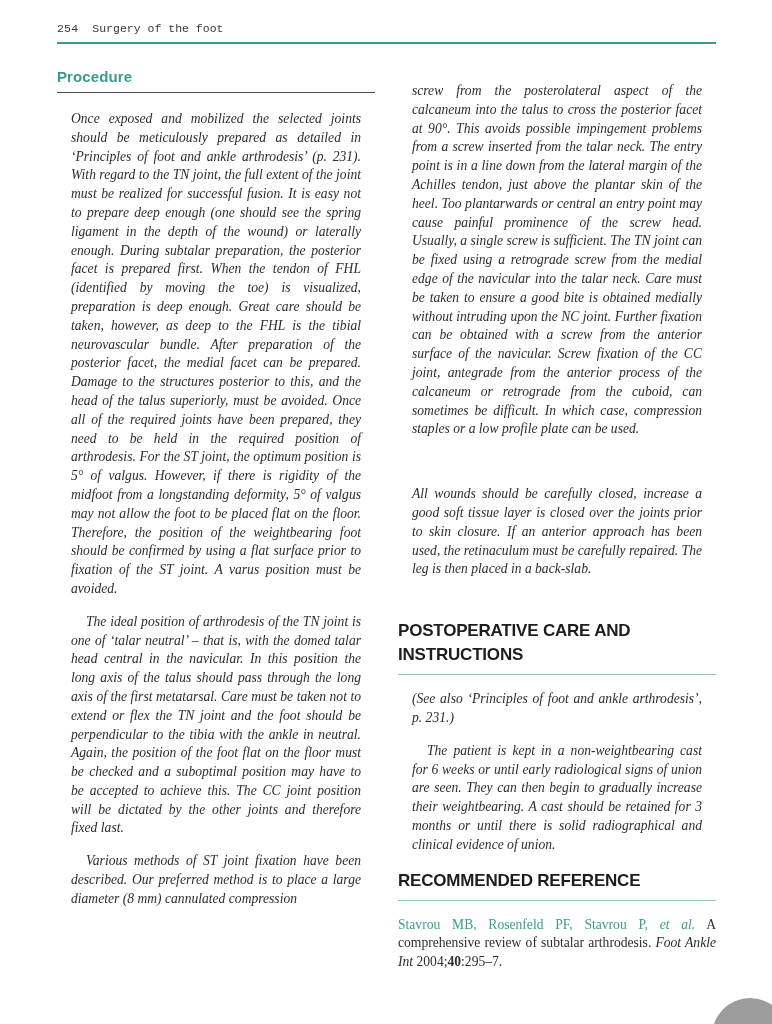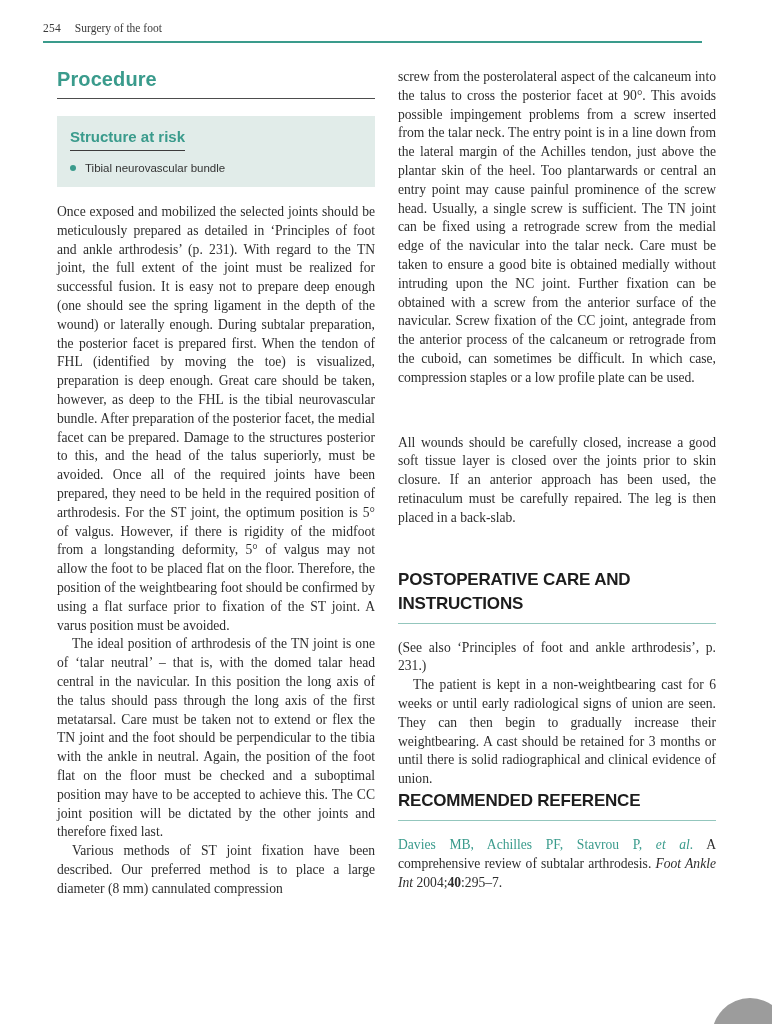--- a/index.html
+++ b/index.html
@@ -11,40 +11,40 @@
     position: relative;
   }
   .page {
     position: absolute; inset: 0;
     overflow: hidden;
     background: #ffffff;
   }
 
   
   .running-header {
-    position: absolute; left: 43px; top: 22px; width: 659px;
+    position: absolute; left: 57px; top: 22px; width: 659px;
     display: flex; align-items: baseline; gap: 14px;
-    font-family: Liberation Serif, serif;
+    font-family: Liberation Mono, monospace;
     font-size: 11.5px; color: #3a3a3a;
     padding-bottom: 7px;
     border-bottom: 2px solid #3a9b8c;
   }
   .running-header .pagenum { letter-spacing: 0.2px; }
 
   
   .col {
     position: absolute; top: 68px; width: 318px;
   }
   .col-left  { left: 57px; }
   .col-right { left: 398px; }
 
   
   h2.teal-rule {
     font-family: "Liberation Sans", sans-serif;
-    font-size: 20px; font-weight: bold; color: #3a9b8c;
+    font-size: 15px; font-weight: bold; color: #3a9b8c;
     margin: 0 0 17px 0; padding-bottom: 7px;
     border-bottom: 1.5px solid #4d4d4d;
     letter-spacing: 0.1px;
   }
   h3.caps-head {
     font-family: "Liberation Sans", sans-serif;
     font-size: 17px; font-weight: bold; color: #1d1d1d;
     line-height: 24px; letter-spacing: -0.2px;
     margin: 0 0 15px 0; padding-bottom: 7px;
     border-bottom: 1.5px solid #93c6bd;
@@ -69,21 +69,21 @@
     font-size: 11.5px; color: #333333;
   }
   .risk-item .dot {
     width: 6px; height: 6px; border-radius: 50%;
     background: #3a9b8c; flex: 0 0 auto;
   }
 
   
   p.body {
     font-size: 13.6px; line-height: 18.8px;
-    text-align: justify; margin: 0;
+    text-align: justify; margin: 14px; font-style: italic;
   }
   p.indent { text-indent: 15px; }
 
   .closure-block   { margin-top: 46px; }
   .postop-block    { margin-top: 40px; }
   .reference-block { }
 
   
   p.reference { font-size: 13.6px; line-height: 18.8px; text-align: justify; margin: 0; }
   .ref-teal   { color: #3a9b8c; }
@@ -104,27 +104,20 @@
 <div class="page">
 
   <div class="running-header">
     <span class="pagenum">254</span>
     <span>Surgery of the foot</span>
   </div>
 
   <div class="col col-left">
     <h2 class="teal-rule">Procedure</h2>
 
-    <div class="risk-box">
-      <h3>Structure at risk</h3>
-      <div class="risk-item">
-        <span class="dot"></span>
-        <span>Tibial neurovascular bundle</span>
-      </div>
-    </div>
 
     <p class="body">Once exposed and mobilized the selected joints should be meticulously prepared as detailed in ‘Principles of foot and ankle arthrodesis’ (p. 231). With regard to the TN joint, the full extent of the joint must be realized for successful fusion. It is easy not to prepare deep enough (one should see the spring ligament in the depth of the wound) or laterally enough. During subtalar preparation, the posterior facet is prepared first. When the tendon of FHL (identified by moving the toe) is visualized, preparation is deep enough. Great care should be taken, however, as deep to the FHL is the tibial neurovascular bundle. After preparation of the posterior facet, the medial facet can be prepared. Damage to the structures posterior to this, and the head of the talus superiorly, must be avoided. Once all of the required joints have been prepared, they need to be held in the required position of arthrodesis. For the ST joint, the optimum position is 5° of valgus. However, if there is rigidity of the midfoot from a longstanding deformity, 5° of valgus may not allow the foot to be placed flat on the floor. Therefore, the position of the weightbearing foot should be confirmed by using a flat surface prior to fixation of the ST joint. A varus position must be avoided.</p>
     <p class="body indent">The ideal position of arthrodesis of the TN joint is one of ‘talar neutral’ – that is, with the domed talar head central in the navicular. In this position the long axis of the talus should pass through the long axis of the first metatarsal. Care must be taken not to extend or flex the TN joint and the foot should be perpendicular to the tibia with the ankle in neutral. Again, the position of the foot flat on the floor must be checked and a suboptimal position may have to be accepted to achieve this. The CC joint position will be dictated by the other joints and therefore fixed last.</p>
     <p class="body indent">Various methods of ST joint fixation have been described. Our preferred method is to place a large diameter (8 mm) cannulated compression</p>
   </div>
 
   <div class="col col-right">
     <p class="body">screw from the posterolateral aspect of the calcaneum into the talus to cross the posterior facet at 90°. This avoids possible impingement problems from a screw inserted from the talar neck. The entry point is in a line down from the lateral margin of the Achilles tendon, just above the plantar skin of the heel. Too plantarwards or central an entry point may cause painful prominence of the screw head. Usually, a single screw is sufficient. The TN joint can be fixed using a retrograde screw from the medial edge of the navicular into the talar neck. Care must be taken to ensure a good bite is obtained medially without intruding upon the NC joint. Further fixation can be obtained with a screw from the anterior surface of the navicular. Screw fixation of the CC joint, antegrade from the anterior process of the calcaneum or retrograde from the cuboid, can sometimes be difficult. In which case, compression staples or a low profile plate can be used.</p>
 
     <div class="closure-block">
@@ -133,20 +126,20 @@
 
     <div class="postop-block">
       <h3 class="caps-head">POSTOPERATIVE CARE AND INSTRUCTIONS</h3>
       <p class="body">(See also ‘Principles of foot and ankle arthrodesis’, p. 231.)</p>
       <p class="body indent">The patient is kept in a non-weightbearing cast for 6 weeks or until early radiological signs of union are seen. They can then begin to gradually increase their weightbearing. A cast should be retained for 3 months or until there is solid radiographical and clinical evidence of union.</p>
     </div>
 
     <div class="reference-block">
       <h3 class="caps-head">RECOMMENDED REFERENCE</h3>
       <p class="reference">
-        <span class="ref-teal">Davies MB, Achilles PF, Stavrou P, </span><span class="ref-teal ref-ital">et al.</span><span> A comprehensive review of subtalar arthrodesis. </span><span class="ref-ital">Foot Ankle Int</span><span> 2004;</span><span class="ref-bold">40</span><span>:295–7.</span>
+        <span class="ref-teal">Stavrou MB, Rosenfeld PF, Stavrou P, </span><span class="ref-teal ref-ital">et al.</span><span> A comprehensive review of subtalar arthrodesis. </span><span class="ref-ital">Foot Ankle Int</span><span> 2004;</span><span class="ref-bold">40</span><span>:295–7.</span>
       </p>
     </div>
   </div>
 
   <div class="page-curl"></div>
 
 </div>
 
 </body></html>

